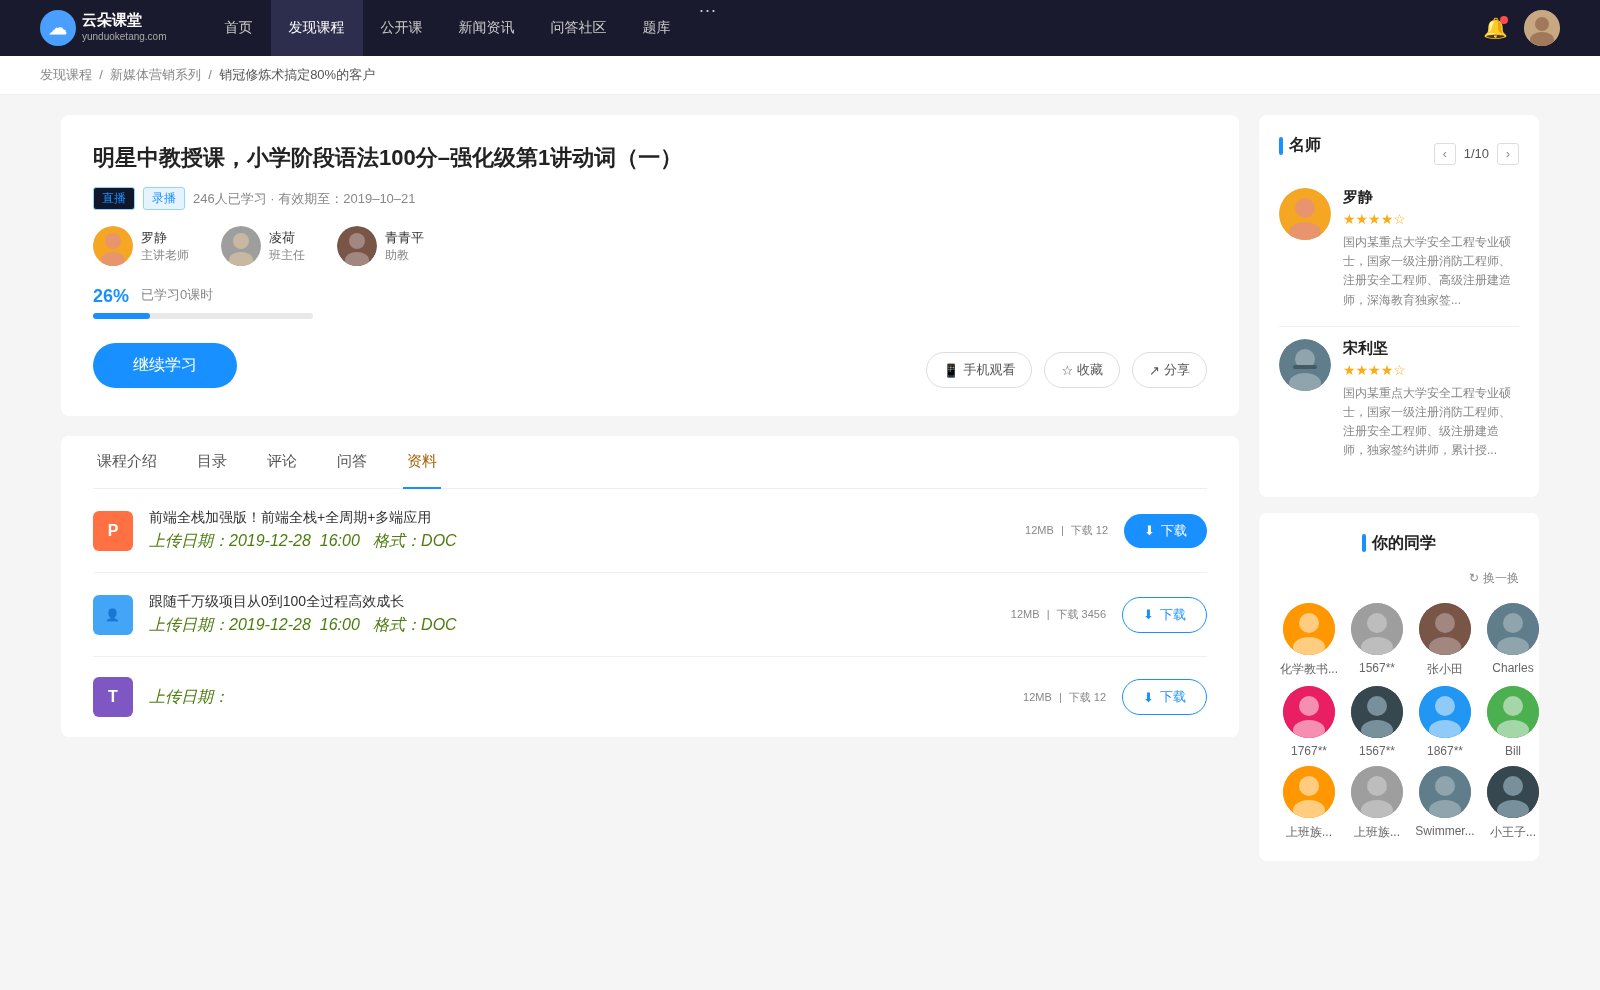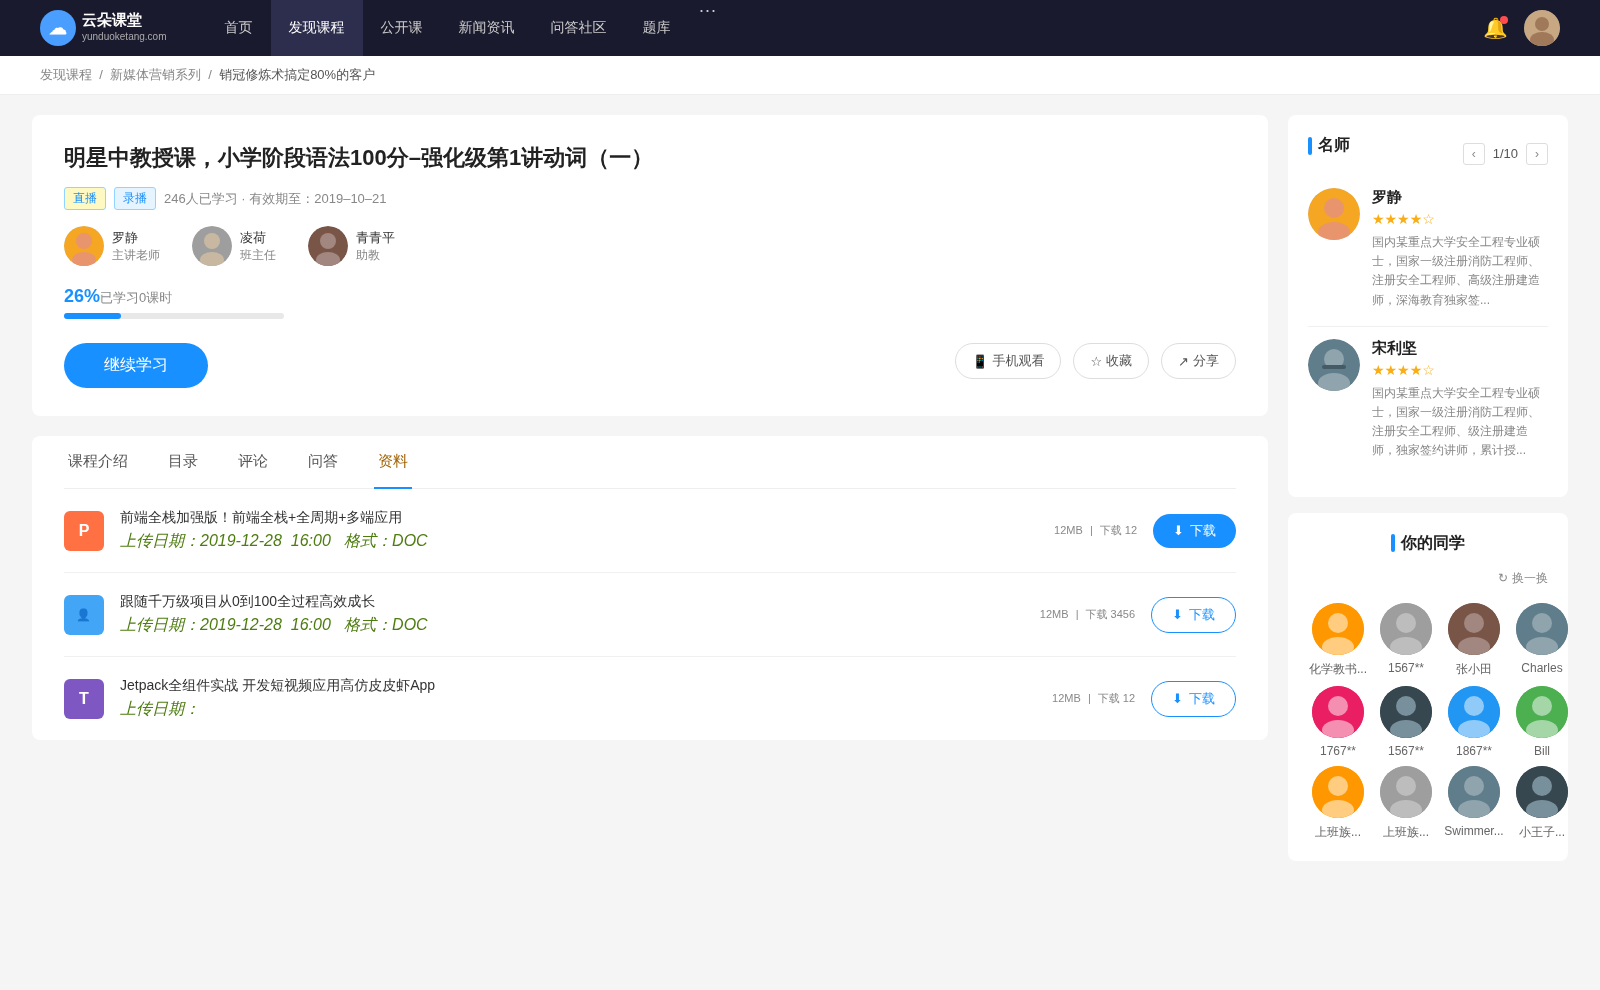--- a/index.html
+++ b/index.html
@@ -21,46 +21,46 @@
     .nav-bell-dot { width: 8px; height: 8px; background: #ff4d4f; border-radius: 50%; position: absolute; top: 0; right: 0; }
     .nav-avatar { width: 36px; height: 36px; border-radius: 50%; background: #888; overflow: hidden; cursor: pointer; }
     .nav-avatar svg { width: 100%; height: 100%; }
 
     
     .breadcrumb { background: white; padding: 10px 40px; border-bottom: 1px solid #eee; font-size: 13px; color: #888; }
     .breadcrumb a { color: #888; text-decoration: none; }
     .breadcrumb span { color: #555; }
 
     
-    .main { display: flex; gap: 20px; padding: 20px 32px; max-width: 1600px; }
+    .main { display: flex; gap: 20px; padding: 20px 61px; max-width: 1600px; }
 
     
     .content-left { flex: 1; min-width: 0; }
 
     
     .course-card { background: white; border-radius: 8px; padding: 28px 32px 28px 32px; margin-bottom: 20px; }
     .course-title { font-size: 22px; font-weight: 600; color: #222; margin-bottom: 14px; }
     .course-badges { display: flex; align-items: center; gap: 8px; margin-bottom: 16px; }
     .badge { padding: 2px 8px; border-radius: 3px; font-size: 12px; font-weight: 500; }
-    .badge-live { background: #fef9c3; color: #1890ff; border: 1px solid #91d5ff; }
+    .badge-live { background: #0f172a; color: #1890ff; border: 1px solid #91d5ff; }
     .badge-rec { background: #e6f4ff; color: #1890ff; border: 1px solid #91d5ff; }
     .course-meta { color: #888; font-size: 13px; }
     .course-teachers { display: flex; gap: 32px; margin-bottom: 20px; }
     .teacher { display: flex; align-items: center; gap: 8px; }
     .teacher-avatar { width: 40px; height: 40px; border-radius: 50%; overflow: hidden; background: #ddd; }
     .teacher-info { font-size: 13px; }
     .teacher-name { color: #333; font-weight: 500; }
     .teacher-role { color: #888; font-size: 12px; }
     .progress-section { margin-bottom: 24px; }
-    .progress-label { display: flex; align-items: flex-end; margin-bottom: 6px; }
+    .progress-label { display: flex; align-items: flex-start; gap: 12px; margin-bottom: 6px; }
     .progress-pct { color: #1890ff; font-size: 18px; font-weight: 600; }
     .progress-text { color: #888; font-size: 13px; }
     .progress-bar-bg { background: #e8e8e8; border-radius: 4px; height: 6px; width: 220px; }
     .progress-bar-fill { background: #1890ff; border-radius: 4px; height: 6px; }
-    .course-actions { display: flex; align-items: flex-start; gap: 16px; }
+    .course-actions { display: flex; align-items: flex-end; gap: 16px; }
     .btn-continue { background: #1890ff; color: white; border: none; border-radius: 24px; padding: 12px 40px; font-size: 16px; cursor: pointer; font-weight: 500; }
     .action-btns { margin-left: auto; display: flex; gap: 12px; }
     .action-btn { background: none; border: 1px solid #ddd; border-radius: 20px; padding: 8px 16px; font-size: 13px; color: #555; cursor: pointer; display: flex; align-items: center; gap: 4px; }
 
     
     .tabs-section { background: white; border-radius: 8px; padding: 0 32px; }
     .tabs { display: flex; gap: 32px; border-bottom: 1px solid #eee; }
     .tab { padding: 16px 4px; font-size: 15px; color: #555; cursor: pointer; border-bottom: 2px solid transparent; margin-bottom: -1px; }
     .tab.active { color: #a16207; border-bottom-color: #1890ff; }
 
@@ -263,21 +263,20 @@
           </div>
           <div class="file-stats">12MB <span>|</span> 下载 3456</div>
           <button class="btn-download">
             <span>⬇</span> 下载
           </button>
         </div>
 
         <div class="file-item">
           <div class="file-icon file-icon-t">T</div>
           <div class="file-info">
-            <div class="file-name">Jetpack全组件实战 开发短视频应用高仿皮皮虾App</div>
             <div class="file-meta">上传日期：&nbsp;&nbsp;</div>
           </div>
           <div class="file-stats">12MB <span>|</span> 下载 12</div>
           <button class="btn-download">
             <span>⬇</span> 下载
           </button>
         </div>
       </div>
     </div>
   </div>

